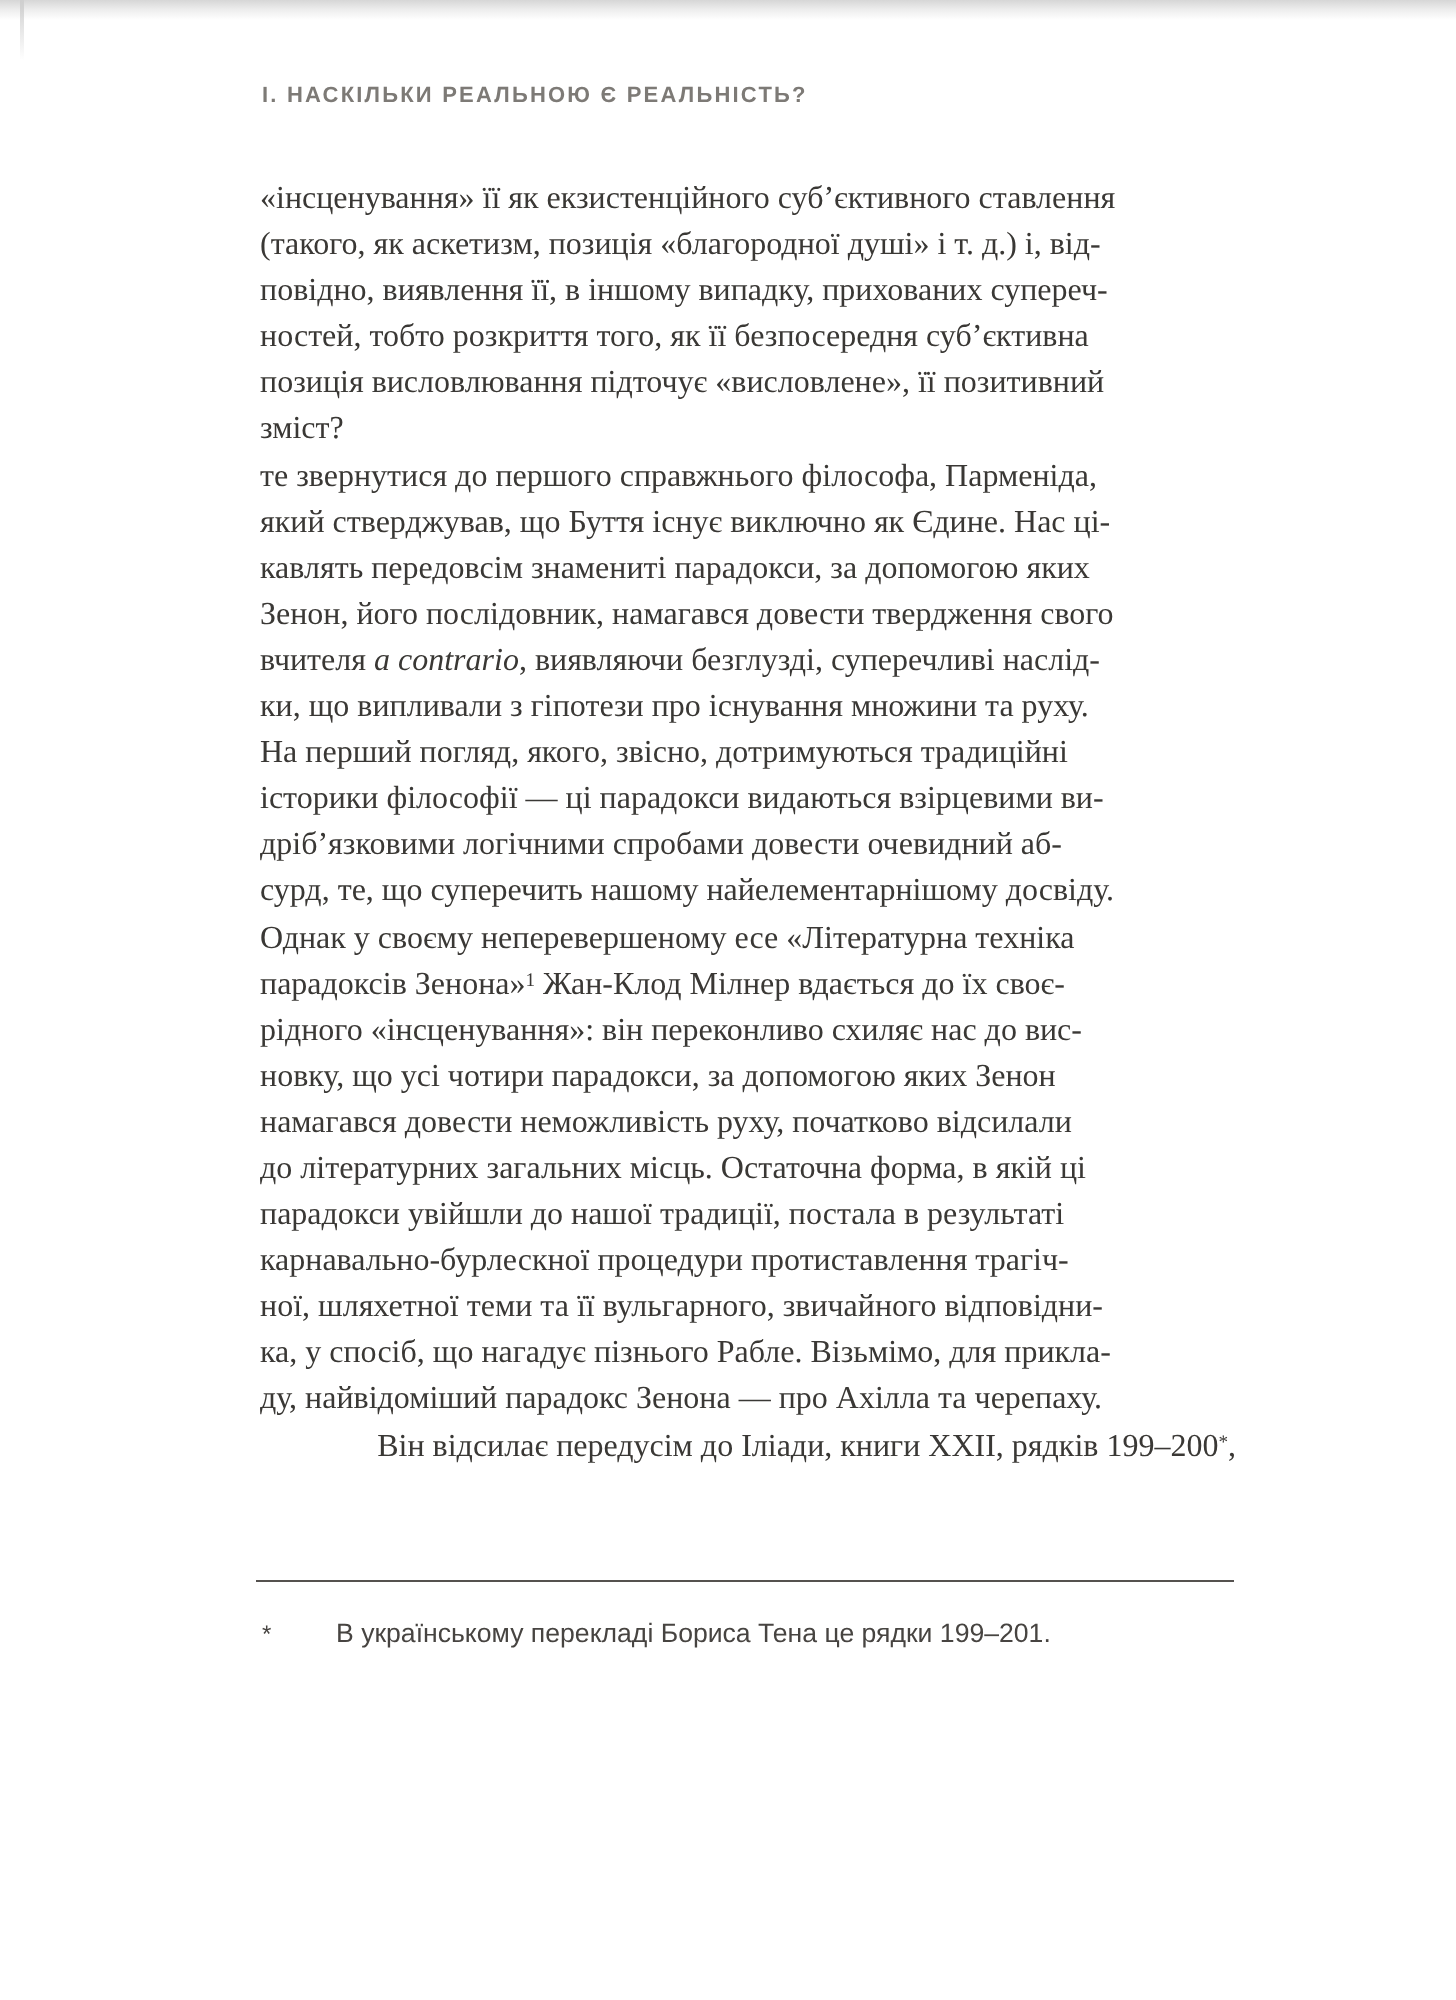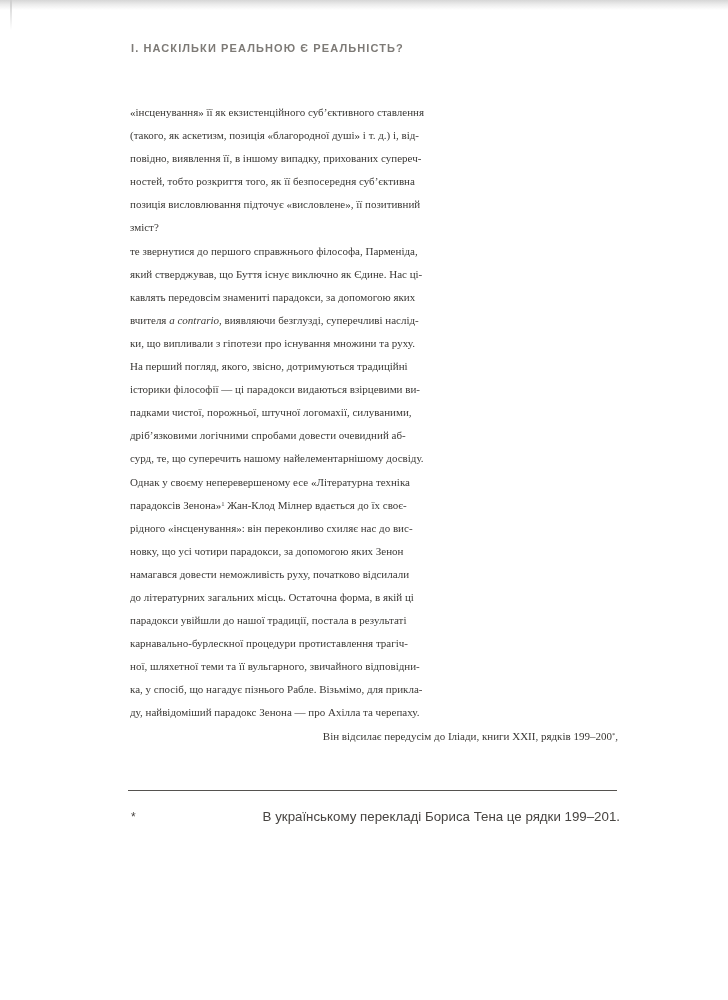--- a/index.html
+++ b/index.html
@@ -23,22 +23,22 @@
     background: linear-gradient(to bottom, #cfcfcf 0%, rgba(255,255,255,0) 100%);
   }
   .running-header {
     position: absolute; top: 42px; left: 131px;
     font-family: "Liberation Sans", "DejaVu Sans", sans-serif;
     font-size: 11px; font-weight: 700;
     letter-spacing: 1.1px;
     color: #7d7a76;
   }
   .body-text {
-    position: absolute; top: 101px; left: 130px; width: 488px;
-    font-size: 11px; line-height: 23.1px;
+    position: absolute; top: 88px; left: 130px; width: 488px;
+    font-size: 16px; line-height: 23.1px;
     color: #3a3835;
   }
   .line {
     white-space: nowrap;
     text-align: left;
     height: 23.1px;
   }
   .line.indent { text-indent: 28px; }
   .it { font-style: italic; text-align: center; }
   .sup {
@@ -53,21 +53,21 @@
   .footnote {
     position: absolute; left: 131px; top: 809px; width: 489px;
     font-family: "Liberation Sans", "DejaVu Sans", sans-serif;
     font-size: 13.3px; color: #474441;
     display: flex;
   }
   .fn-marker {
     width: 37px; flex: 0 0 37px;
     font-size: 12px; position: relative; top: 1px;
   }
-  .fn-text { flex: 1; text-align: right; }
+  .fn-text { flex: 1; }
   .pagenum {
     position: absolute; top: 888px; left: 130px; width: 488px;
     text-align: center;
     color: #454240; font-size: 17px;
   }
   .pagenum .orn {
     font-size: 10px; color: #8f8c89;
     vertical-align: 3px;
     margin: 0 7px;
   }
@@ -84,25 +84,25 @@
   <div class="body-text" id="body-text">
       <div class="line" style="word-spacing: 0px;"><span>«інсценування» її як екзистенційного суб’єктивного ставлення</span></div>
       <div class="line" style="word-spacing: 0px;"><span>(такого, як аскетизм, позиція «благородної душі» і т. д.) і, від-</span></div>
       <div class="line" style="word-spacing: 0px;"><span>повідно, виявлення її, в іншому випадку, прихованих супереч-</span></div>
       <div class="line" style="word-spacing: 0px;"><span>ностей, тобто розкриття того, як її безпосередня суб’єктивна</span></div>
       <div class="line" style="word-spacing: 0px;"><span>позиція висловлювання підточує «висловлене», її позитивний</span></div>
       <div class="line last"><span>зміст?</span></div>
       <div class="line" style="word-spacing: 0px;"><span>те звернутися до першого справжнього філософа, Парменіда,</span></div>
       <div class="line" style="word-spacing: 0px;"><span>який стверджував, що Буття існує виключно як Єдине. Нас ці-</span></div>
       <div class="line" style="word-spacing: 0px;"><span>кавлять передовсім знамениті парадокси, за допомогою яких</span></div>
+      <div class="line" style="word-spacing: 0px;"><span>Зенон, його послідовник, намагався довести твердження свого</span></div>
       <div class="line" style="word-spacing: 0px;"><span>вчителя </span><span class="it">a contrario</span><span>, виявляючи безглузді, суперечливі наслід-</span></div>
       <div class="line" style="word-spacing: 0px;"><span>ки, що випливали з гіпотези про існування множини та руху.</span></div>
       <div class="line" style="word-spacing: 0px;"><span>На перший погляд, якого, звісно, дотримуються традиційні</span></div>
       <div class="line" style="word-spacing: 0px;"><span>історики філософії — ці парадокси видаються взірцевими ви-</span></div>
-      <div class="line" style="word-spacing: 0px;"><span>падками чистої, порожньої, штучної логомахії, силуваними,</span></div>
       <div class="line" style="word-spacing: 0px;"><span>дріб’язковими логічними спробами довести очевидний аб-</span></div>
       <div class="line" style="word-spacing: 0px;"><span>сурд, те, що суперечить нашому найелементарнішому досвіду.</span></div>
       <div class="line" style="word-spacing: 0px;"><span>Однак у своєму неперевершеному есе «Літературна техніка</span></div>
       <div class="line" style="word-spacing: 0px;"><span>парадоксів Зенона»</span><span class="sup">1</span><span> Жан-Клод Мілнер вдається до їх своє-</span></div>
       <div class="line" style="word-spacing: 0px;"><span>рідного «інсценування»: він переконливо схиляє нас до вис-</span></div>
       <div class="line" style="word-spacing: 0px;"><span>новку, що усі чотири парадокси, за допомогою яких Зенон</span></div>
       <div class="line" style="word-spacing: 0px;"><span>намагався довести неможливість руху, початково відсилали</span></div>
       <div class="line" style="word-spacing: 0px;"><span>до літературних загальних місць. Остаточна форма, в якій ці</span></div>
       <div class="line" style="word-spacing: 0px;"><span>парадокси увійшли до нашої традиції, постала в результаті</span></div>
       <div class="line" style="word-spacing: 0px;"><span>карнавально-бурлескної процедури протиставлення трагіч-</span></div>

